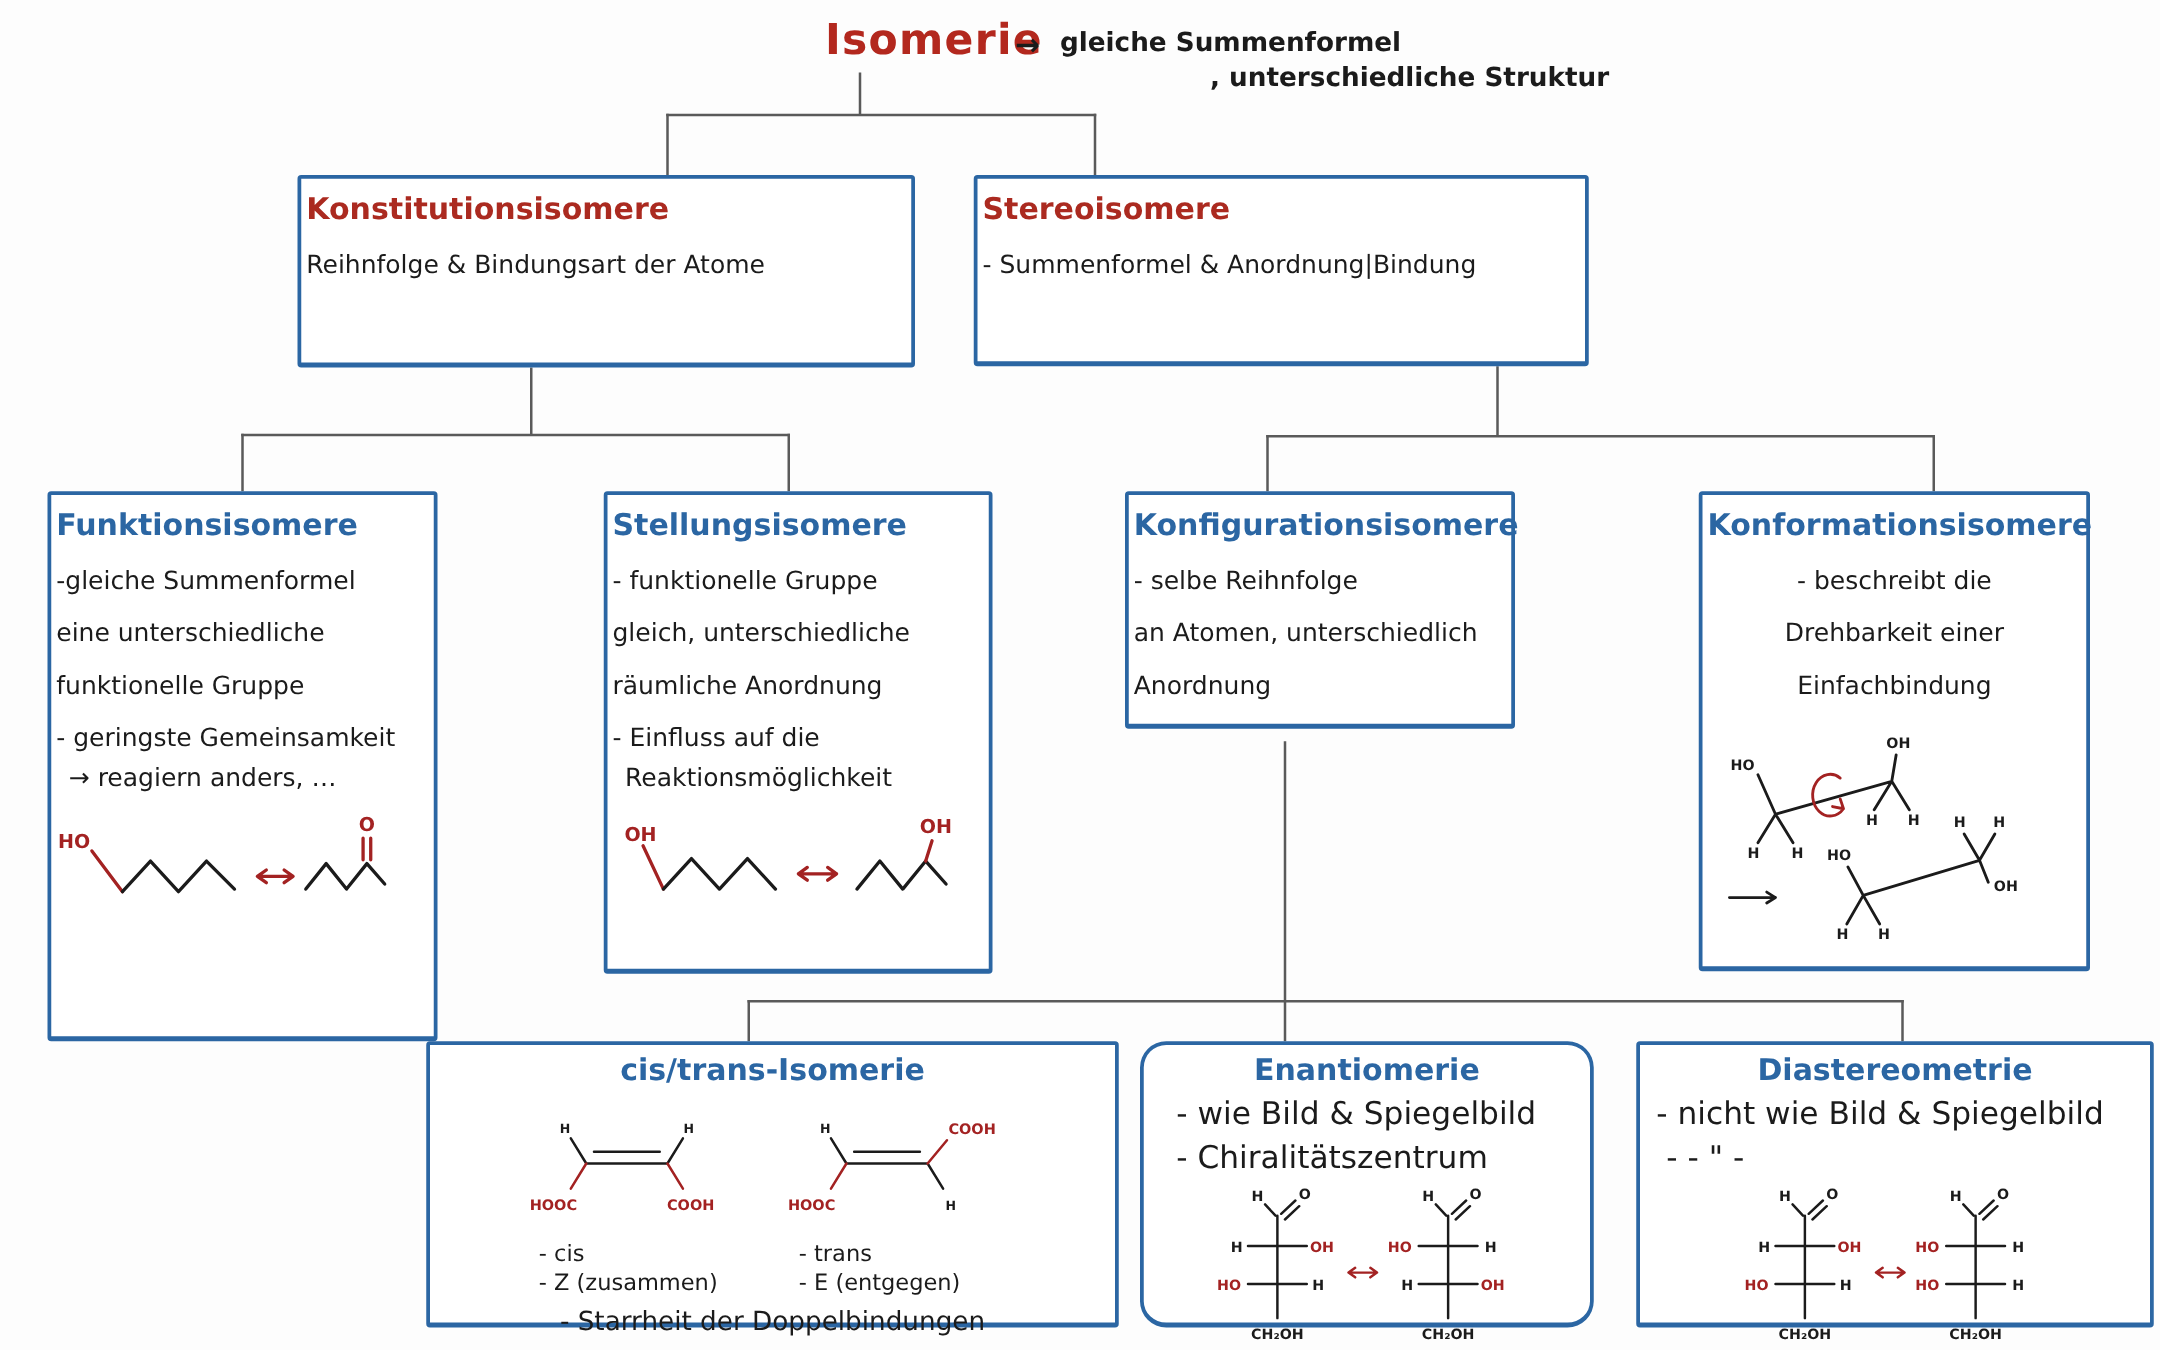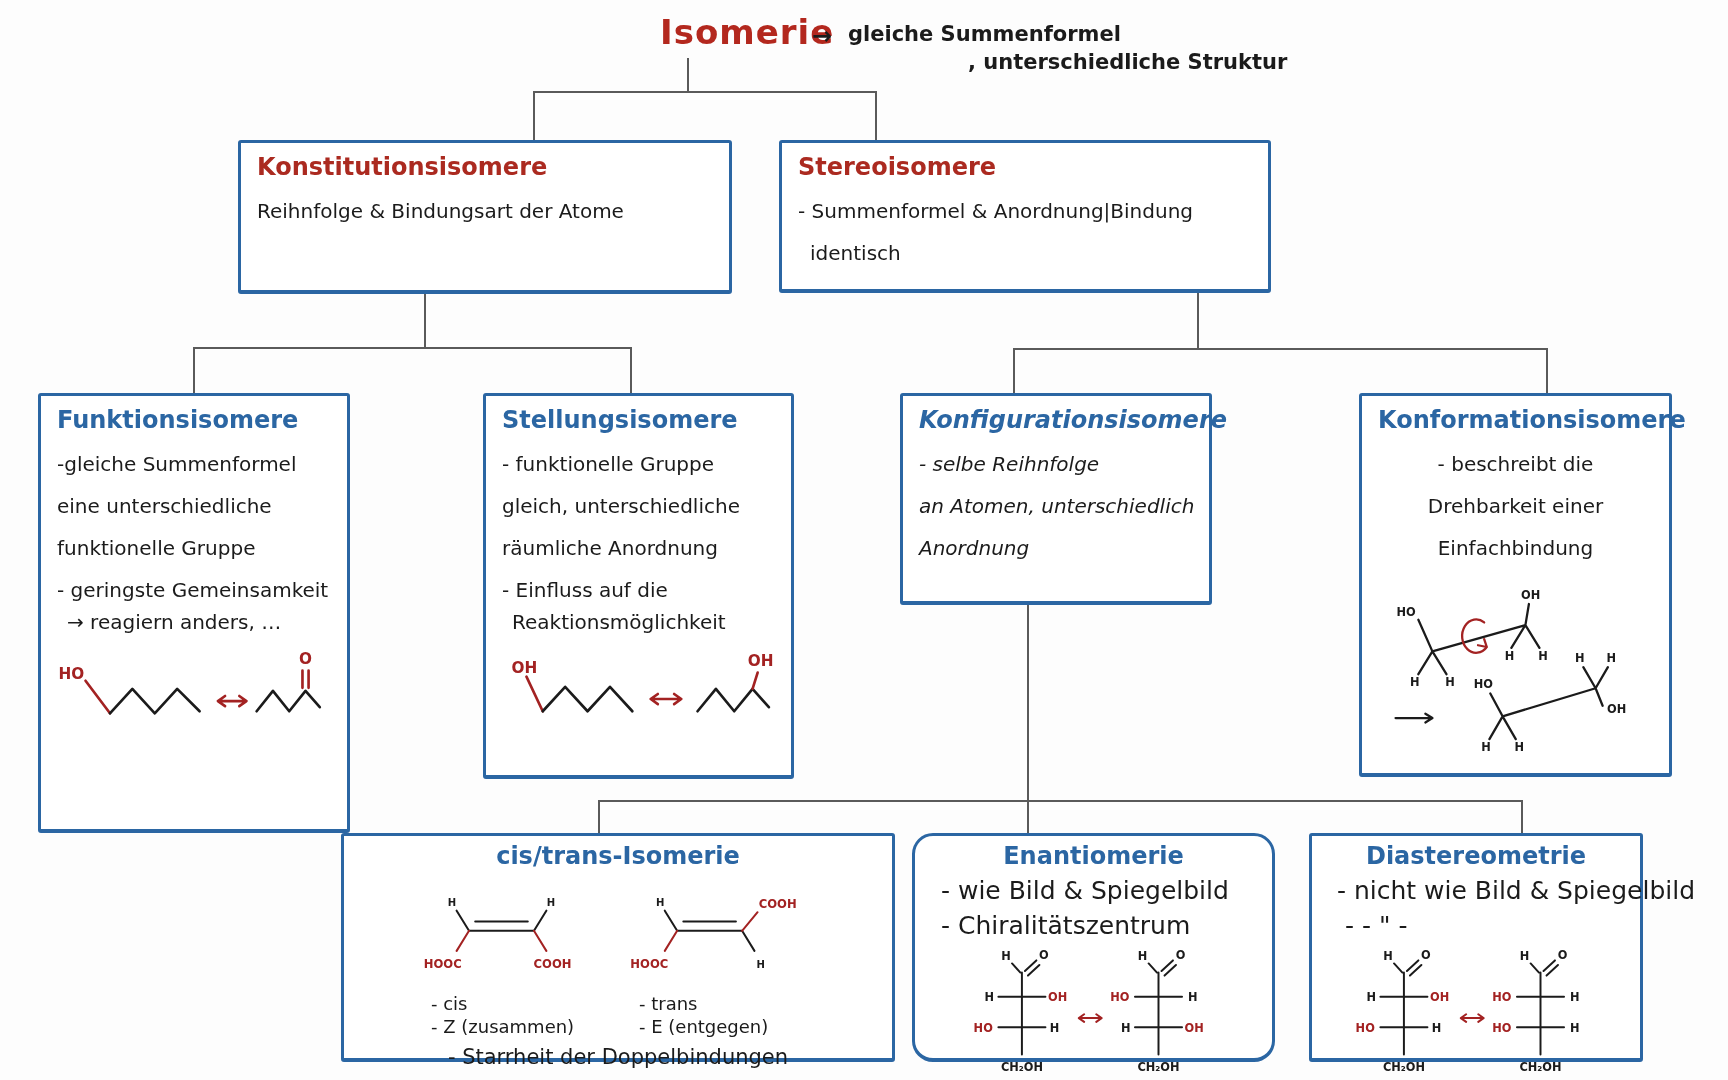--- a/index.html
+++ b/index.html
@@ -5,21 +5,21 @@
   html,body{margin:0;padding:0;}
   body{
     width:1728px;height:1080px;position:relative;background:#fdfdfd;
     font-family:"DejaVu Sans",sans-serif;color:#1b1b1b;overflow:hidden;
   }
   .abs{position:absolute;}
   .cline{position:absolute;background:#5a5a5a;}
   .box{
     position:absolute;box-sizing:border-box;background:#fff;
     border:3px solid #2b66a3;border-bottom-width:4px;border-radius:3px;
-    padding:10px 16px;
+    padding:10px 4px;
   }
   .bt{font-size:24px;font-weight:bold;white-space:nowrap;}
   .red-title{color:#ab2a20;}
   .blue-title{color:#2b66a3;}
   .bl{font-size:20px;margin-top:18px;white-space:nowrap;}
   .main-title{font-size:34px;font-weight:bold;color:#b3281e;letter-spacing:1px;}
   .note{font-size:21px;font-weight:bold;white-space:nowrap;}
   .arrow-glyph{font-size:24px;font-weight:bold;}
   .chem{margin-top:14px;}
   svg text{font-family:"DejaVu Sans",sans-serif;font-weight:700;}
@@ -62,21 +62,20 @@
 <div class="cline" style="left:1521px;top:800px;width:2px;height:33px;"></div>
 
 <div class="box" style="left:238px;top:140px;width:494px;height:154px;">
   <div class="bt red-title">Konstitutionsisomere</div>
   <div class="bl">Reihnfolge &amp; Bindungsart der Atome</div>
 </div>
 
 <div class="box" style="left:779px;top:140px;width:492px;height:153px;">
   <div class="bt red-title">Stereoisomere</div>
   <div class="bl">- Summenformel &amp; Anordnung|Bindung</div>
-  <div class="bl" style="margin-left:12px;">identisch</div>
 </div>
 
 <div class="box" style="left:38px;top:393px;width:312px;height:440px;">
   <div class="bt blue-title">Funktionsisomere</div>
   <div class="bl">-gleiche Summenformel</div>
   <div class="bl">eine unterschiedliche</div>
   <div class="bl">funktionelle Gruppe</div>
   <div class="bl">- geringste Gemeinsamkeit</div>
   <div class="bl" style="margin-top:8px;margin-left:10px;">→ reagiern anders, …</div>
   <div class="chem">
@@ -105,21 +104,21 @@
       <path class="ink" d="M40 62 L62 38 L84 62 L106 38 L128 62"></path>
       <path class="red" d="M146 50 L176 50 M146 50 L153 45 M146 50 L153 55 M176 50 L169 45 M176 50 L169 55"></path>
       <path class="ink" d="M192 62 L210 40 L228 62 L246 40 L262 58"></path>
       <path class="red" d="M246 40 L251 24"></path>
       <text class="tr big" x="22" y="24" text-anchor="middle">OH</text>
       <text class="tr big" x="254" y="18" text-anchor="middle">OH</text>
     </svg>
   </div>
 </div>
 
-<div class="box" style="left:900px;top:393px;width:312px;height:212px;font-style:italic;">
+<div class="box" style="left:900px;top:393px;width:312px;height:190px;">
   <div class="bt blue-title">Konfigurationsisomere</div>
   <div class="bl">- selbe Reihnfolge</div>
   <div class="bl">an Atomen, unterschiedlich</div>
   <div class="bl">Anordnung</div>
 </div>
 
 <div class="box" style="left:1359px;top:393px;width:313px;height:384px;">
   <div class="bt blue-title center">Konformationsisomere</div>
   <div class="bl center">- beschreibt die</div>
   <div class="bl center">Drehbarkeit einer</div>
@@ -201,21 +200,21 @@
       <text class="fis ti" x="284" y="22" text-anchor="middle">O</text>
       <text class="fis tr" x="204" y="78" text-anchor="middle">HO</text>
       <text class="fis ti" x="300" y="78" text-anchor="middle">H</text>
       <text class="fis ti" x="212" y="118" text-anchor="middle">H</text>
       <text class="fis tr" x="302" y="118" text-anchor="middle">OH</text>
       <text class="fis ti" x="255" y="170" text-anchor="middle">CH₂OH</text>
     </svg>
   </div>
 </div>
 
-<div class="box tight" style="left:1309px;top:833px;width:334px;height:229px;padding:6px 19px;">
+<div class="box tight" style="left:1309px;top:833px;width:414px;height:229px;padding:6px 7px;">
   <div class="bt blue-title center">Diastereometrie</div>
   <div class="bl" style="margin-left:6px;">- nicht wie Bild &amp; Spiegelbild</div>
   <div class="bl" style="margin-left:14px;">-   - " -</div>
   <div class="center" style="margin-top:2px;">
     <svg width="258" height="137" viewBox="0 0 340 180">
       <path class="ink" d="M75 40 L75 148 M62 28 L73 40 M79 38 L94 24 M83 44 L98 30 M44 72 L106 72 M44 112 L106 112"></path>
       <text class="fis ti" x="54" y="24" text-anchor="middle">H</text>
       <text class="fis ti" x="104" y="22" text-anchor="middle">O</text>
       <text class="fis ti" x="32" y="78" text-anchor="middle">H</text>
       <text class="fis tr" x="122" y="78" text-anchor="middle">OH</text>

